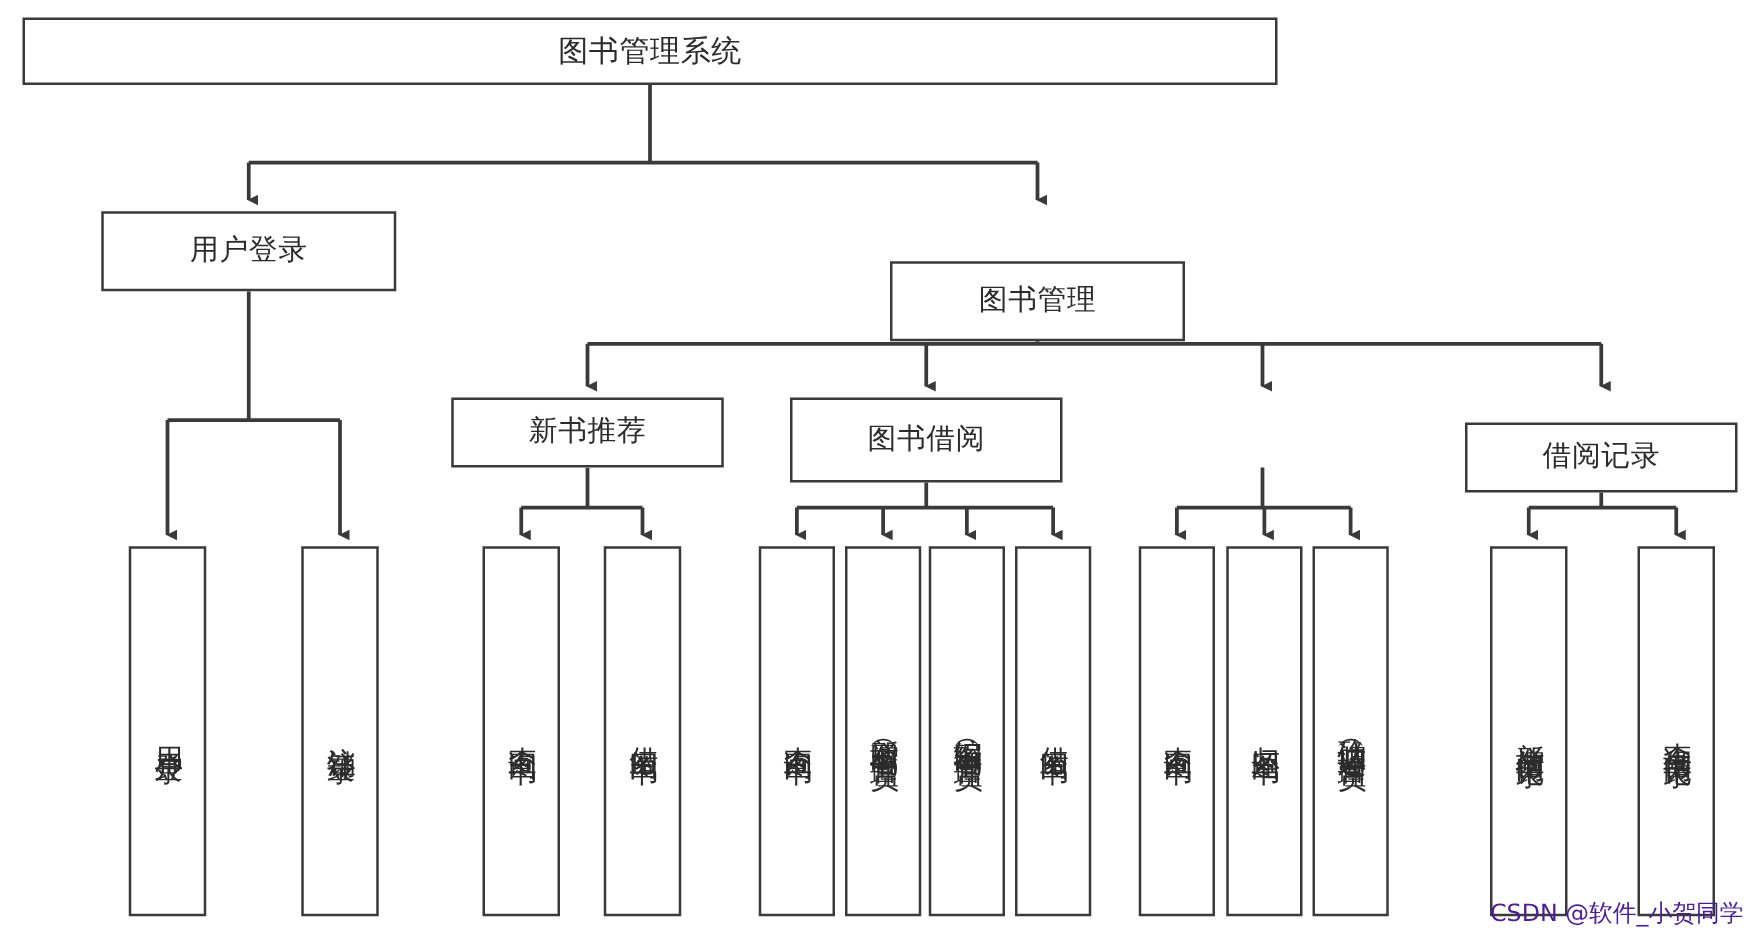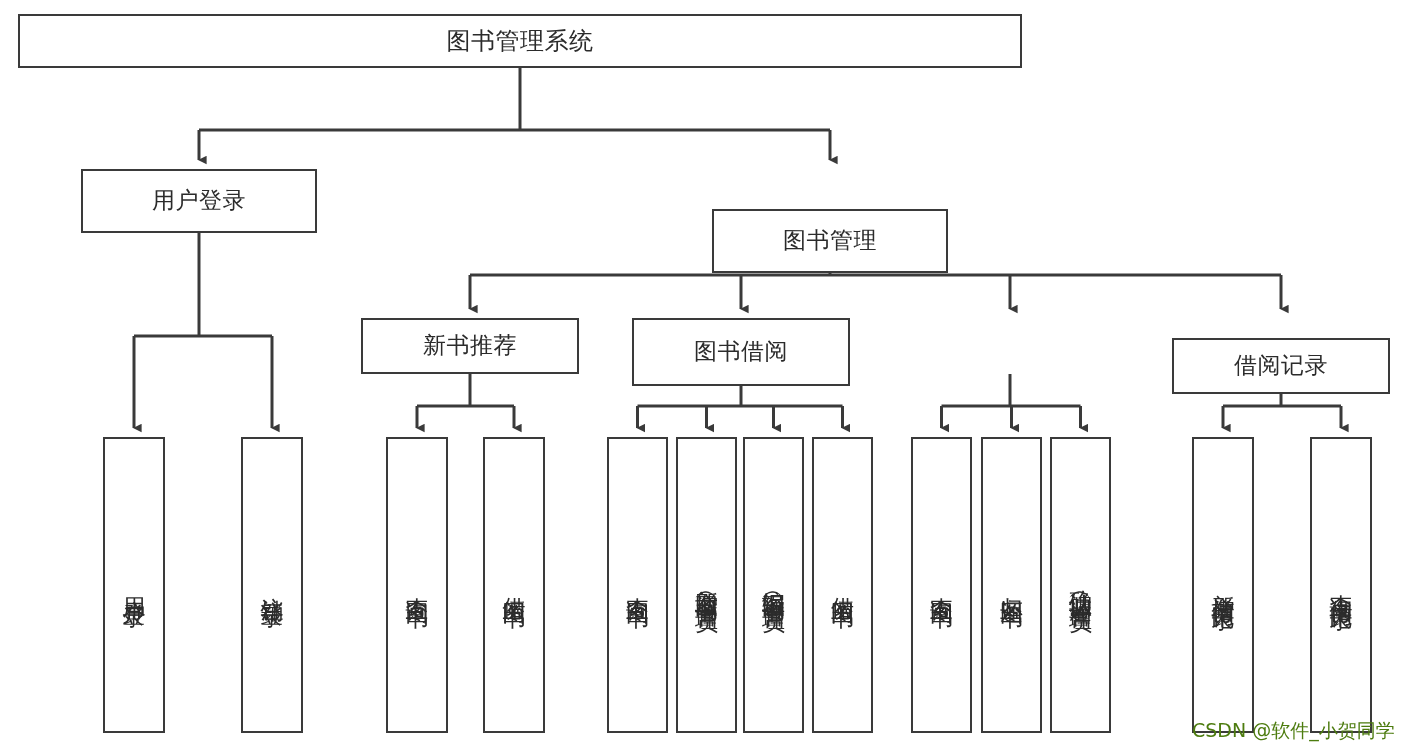--- a/index.html
+++ b/index.html
@@ -169,15 +169,15 @@
   <div class="node vertical" style="left: 1050px; top: 437px; width: 61px; height: 296px;">
     <span class="node-label">确认归还（管理员）</span>
   </div>
   <div class="node vertical" style="left: 1192px; top: 437px; width: 62px; height: 296px;">
     <span class="node-label">新增借阅记录</span>
   </div>
   <div class="node vertical" style="left: 1310px; top: 437px; width: 62px; height: 296px;">
     <span class="node-label">查询借阅记录</span>
   </div>
 
-  <div class="watermark" style="left: 1192px; top: 718px; color: #4d7c0f;">CSDN @软件_小贺同学</div>
+  <div class="watermark" style="left: 1192px; top: 718px; color: #4c1d95;">CSDN @软件_小贺同学</div>
 
 </div>
 
 </body></html>

